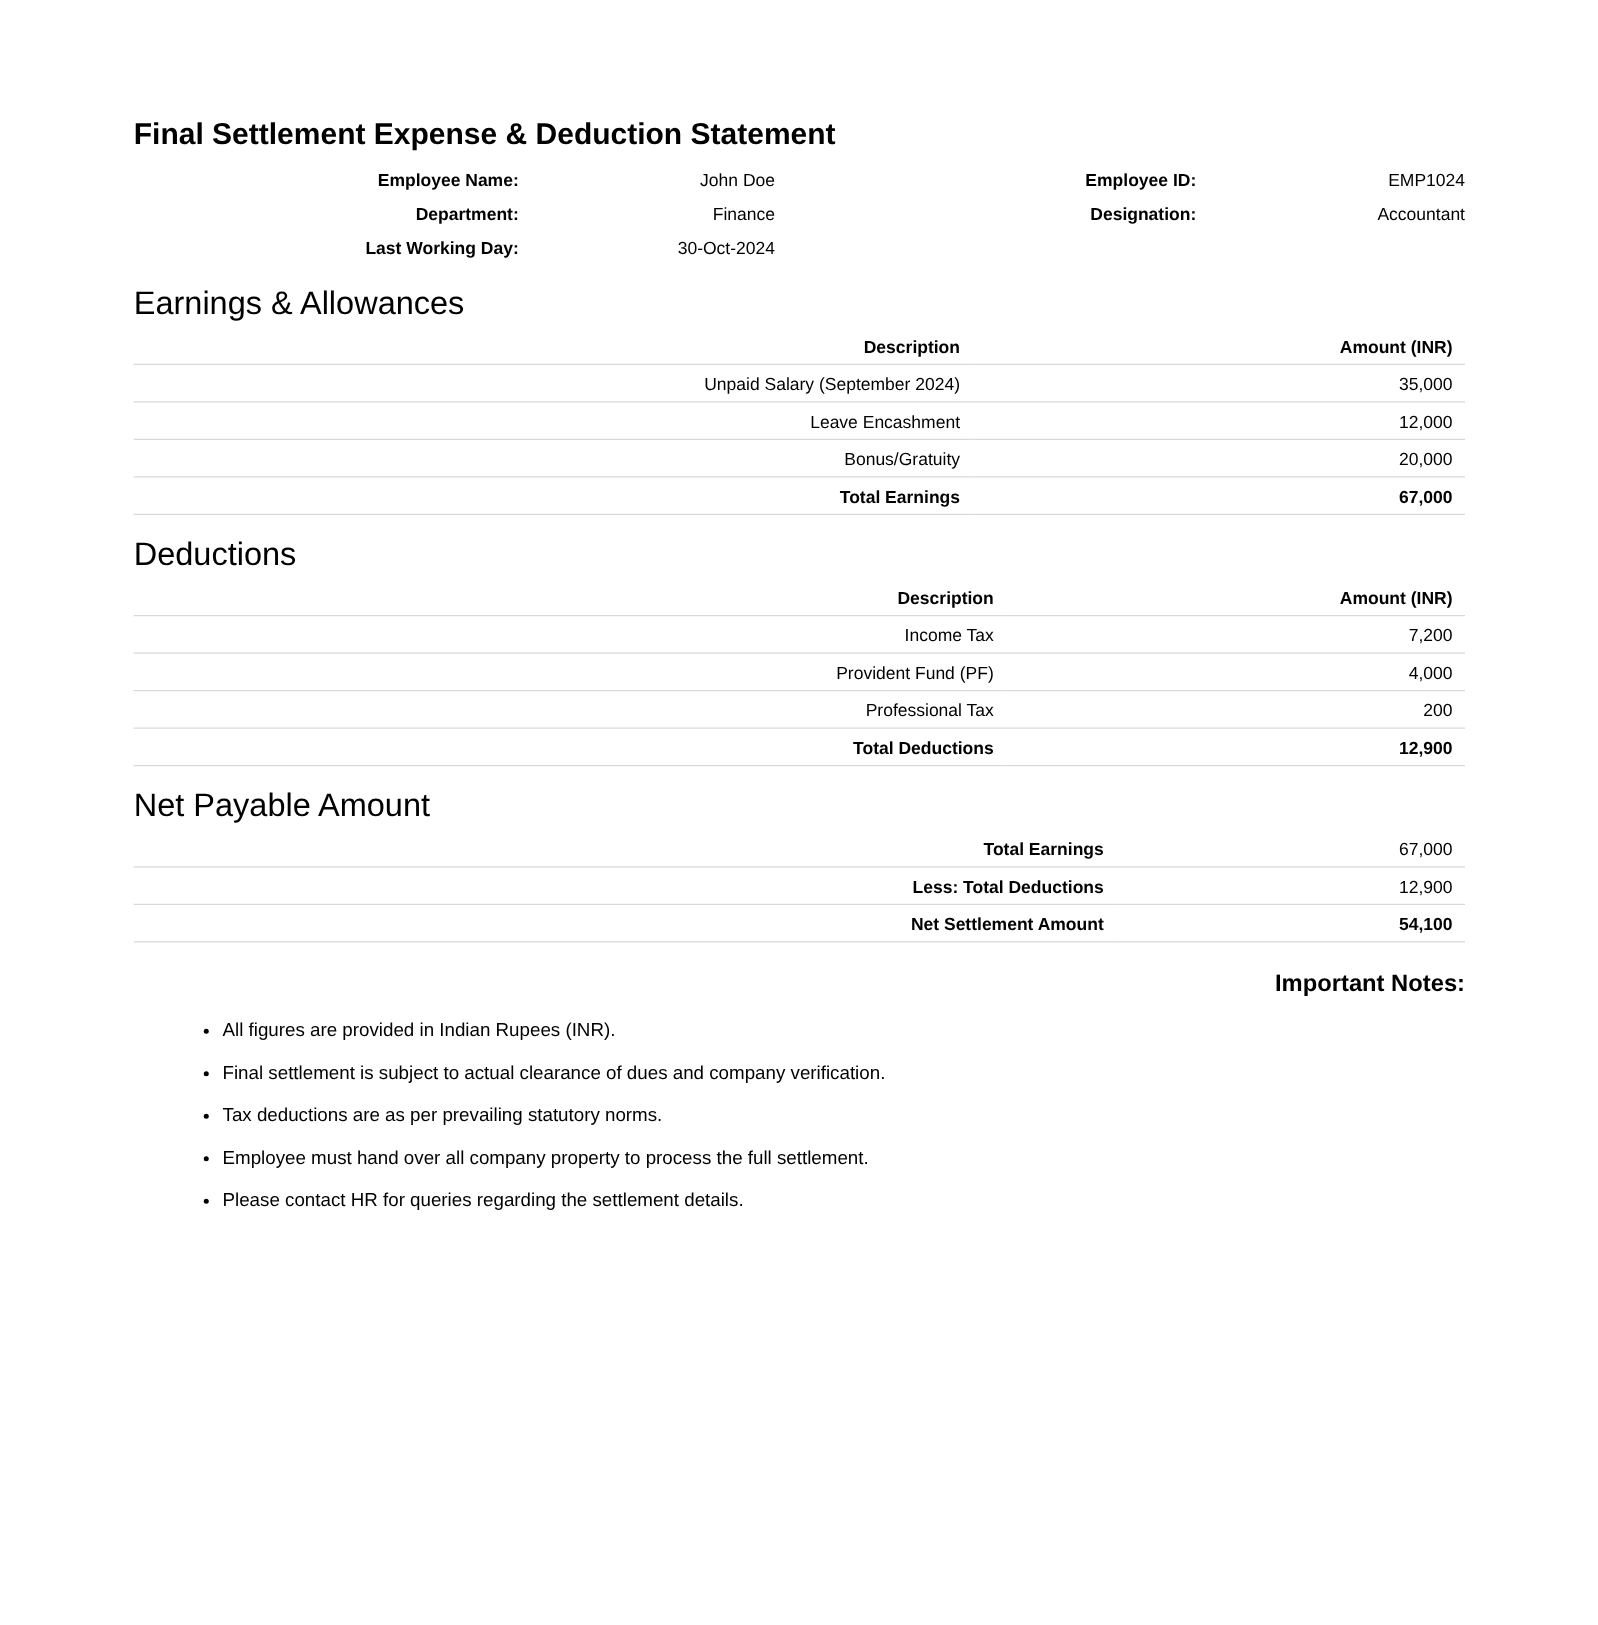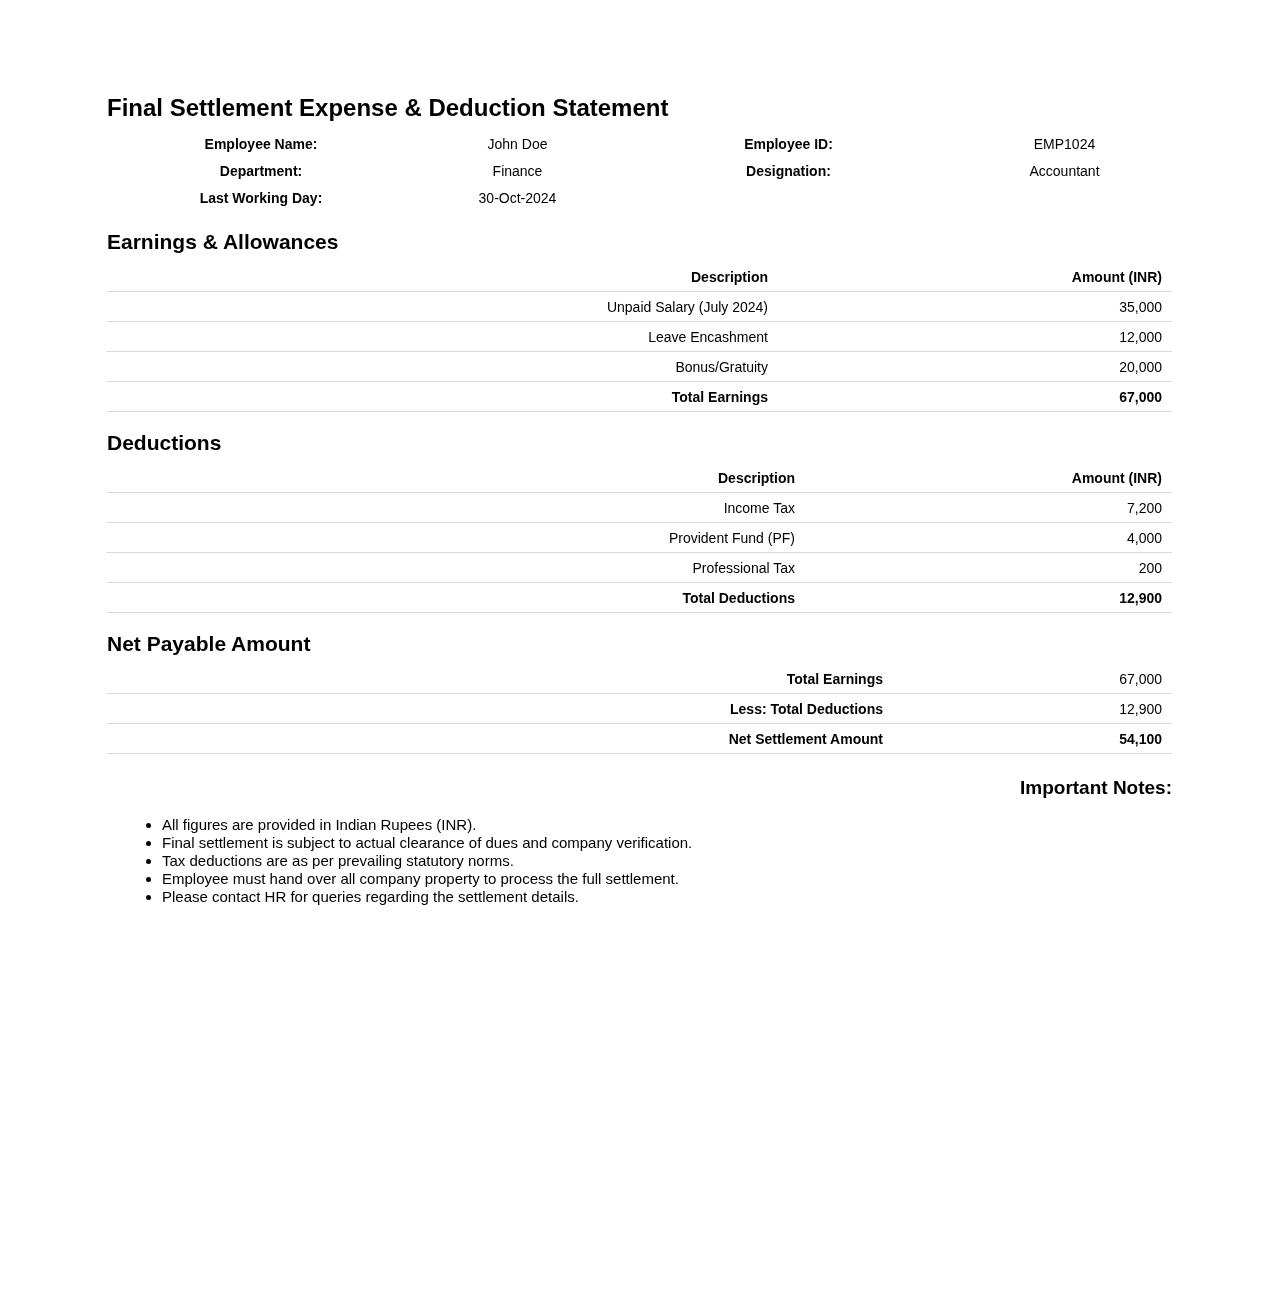--- a/index.html
+++ b/index.html
@@ -33,28 +33,28 @@
     table-layout: fixed;
     width: 100%;
     margin-top: 7px;
   }
   table.info-table td {
     height: 27px;
     font-size: 14px;
     line-height: 16px;
     padding: 0;
     vertical-align: middle;
-    text-align: center;
+    text-align: right;
   }
   table.info-table td.lbl { font-weight: bold; }
   
   h2.section-heading {
-    font-size: 21px;
+    font-size: 26px;
     line-height: 22px;
-    font-weight: bold;
+    font-weight: normal;
     margin: 20px 0 9px 0;
   }
   
   table.data-table {
     border-collapse: collapse;
     table-layout: fixed;
     width: 100%;
   }
   table.data-table th,
   table.data-table td {
@@ -81,21 +81,21 @@
     font-weight: bold;
     margin: 23px 0 0 0;
     text-align: right;
   }
   ul.notes-list {
     margin: 17px 0 0 0;
     padding-left: 40px;
     font-size: 15px;
     line-height: 18px;
   }
-  ul.notes-list li { margin: 0; }
+  ul.notes-list li { margin: 16px; }
 </style>
 </head>
 <body>
 
 <div class="page">
   <div class="content">
 
     <h1 class="doc-title">Final Settlement Expense &amp; Deduction Statement</h1>
 
     <table class="info-table">
@@ -134,21 +134,21 @@
           <col>
         </colgroup>
       <thead>
         <tr>
           <th>Description</th>
           <th>Amount (INR)</th>
         </tr>
       </thead>
       <tbody>
         <tr>
-          <td>Unpaid Salary (July 2024)</td>
+          <td>Unpaid Salary (September 2024)</td>
           <td>35,000</td>
         </tr>
         <tr>
           <td>Leave Encashment</td>
           <td>12,000</td>
         </tr>
         <tr>
           <td>Bonus/Gratuity</td>
           <td>20,000</td>
         </tr>

